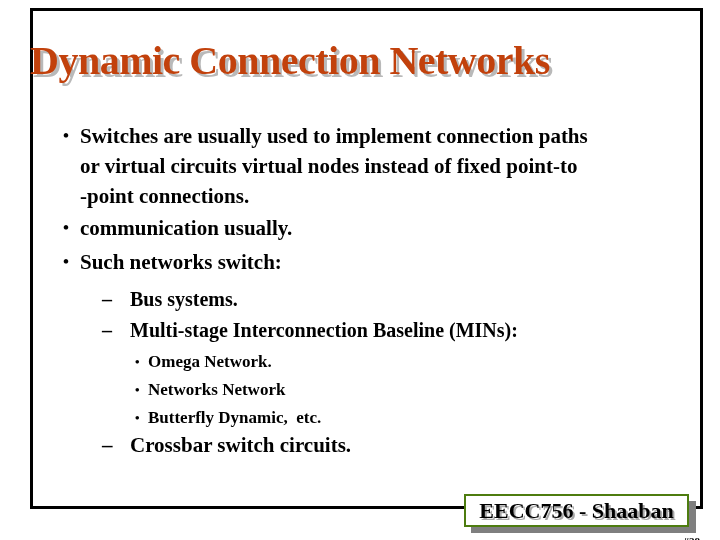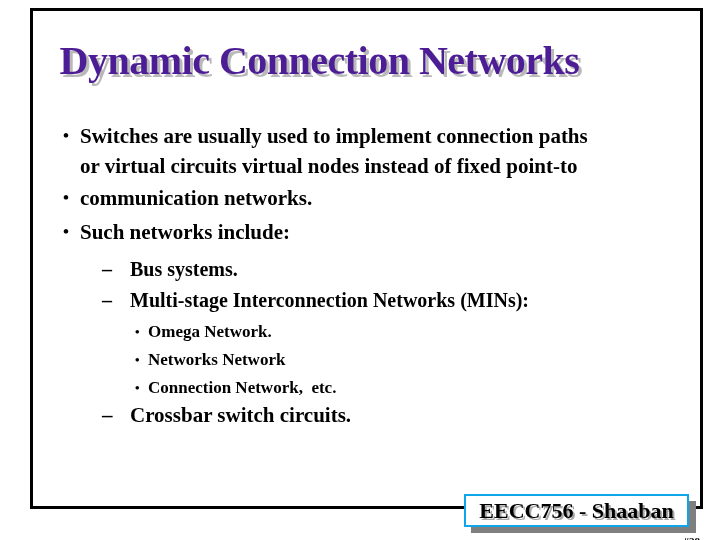--- a/index.html
+++ b/index.html
@@ -13,23 +13,22 @@
   }
   .frame {
     position:absolute; left:30px; top:8px;
     width:673px; height:501px;
     border:3px solid #000000;
     box-sizing:border-box;
     background:#ffffff;
   }
   .title {
     position:absolute; left:30px; top:40px; width:579px;
-    text-align:center;
     font-size:40px; font-weight:bold; line-height:1.05;
-    color:#4c1d95;
+    color:#c2410c;
     text-shadow:3px 3px 0 #b9b9b9;
     letter-spacing:-0.5px;
   }
   .body {
     position:absolute; left:30px; top:121px; width:670px;
   }
   .li { position:relative; font-weight:bold; color:#000000; }
   .li .marker { position:absolute; top:0; }
   .line { white-space:pre; }
   
@@ -53,21 +52,21 @@
   
   .footer-shadow {
     position:absolute; left:471px; top:501px;
     width:225px; height:32px;
     background:#7f7f7f;
   }
   .footer-box {
     position:absolute; left:464px; top:494px;
     width:221px; height:29px;
     background:#ffffff;
-    border:2px solid #0ea5e9;
+    border:2px solid #4d7c0f;
     text-align:center;
     font-size:22px; font-weight:bold; line-height:29px;
     text-shadow:2px 2px 0 #a8a8a8;
   }
   .footer-sub {
     position:absolute; left:400px; top:523px; width:300px;
     text-align:right;
     font-size:11px; font-weight:bold;
     color:#000000;
     white-space:pre;
@@ -81,55 +80,56 @@
 <div class="frame"></div>
 
 <div class="title">Dynamic Connection Networks</div>
 
 <div class="body">
 
   <div class="li l1 i0">
     <span class="marker">•</span>
     <div class="line">Switches are usually used to implement connection paths</div>
     <div class="line">or virtual circuits virtual nodes instead of fixed point-to</div>
+    <div class="line">-point connections.</div>
   </div>
 
   <div class="li l1 i1">
     <span class="marker">•</span>
-    <div class="line">communication networks.</div>
+    <div class="line">communication usually.</div>
   </div>
 
   <div class="li l1 i2">
     <span class="marker">•</span>
-    <div class="line">Such networks include:</div>
+    <div class="line">Such networks switch:</div>
   </div>
 
   <div class="li l2 i3">
     <span class="marker">–</span>
     <div class="line">Bus systems.</div>
   </div>
 
   <div class="li l2 i4">
     <span class="marker">–</span>
-    <div class="line">Multi-stage Interconnection Networks (MINs):</div>
+    <div class="line">Multi-stage Interconnection Baseline (MINs):</div>
   </div>
 
   <div class="li l3 i5">
     <span class="marker">•</span>
     <div class="line">Omega Network.</div>
   </div>
 
   <div class="li l3 i6">
     <span class="marker">•</span>
     <div class="line">Networks Network</div>
   </div>
 
   <div class="li l3 i7">
     <span class="marker">•</span>
-    <div class="line">Connection Network,  etc.</div>
+    <div class="line">Butterfly Dynamic,  etc.</div>
   </div>
 
   <div class="li l2 i8">
     <span class="marker">–</span>
     <div class="line">Crossbar switch circuits.</div>
   </div>
 
 </div>
 
 <div class="footer-shadow"></div>

